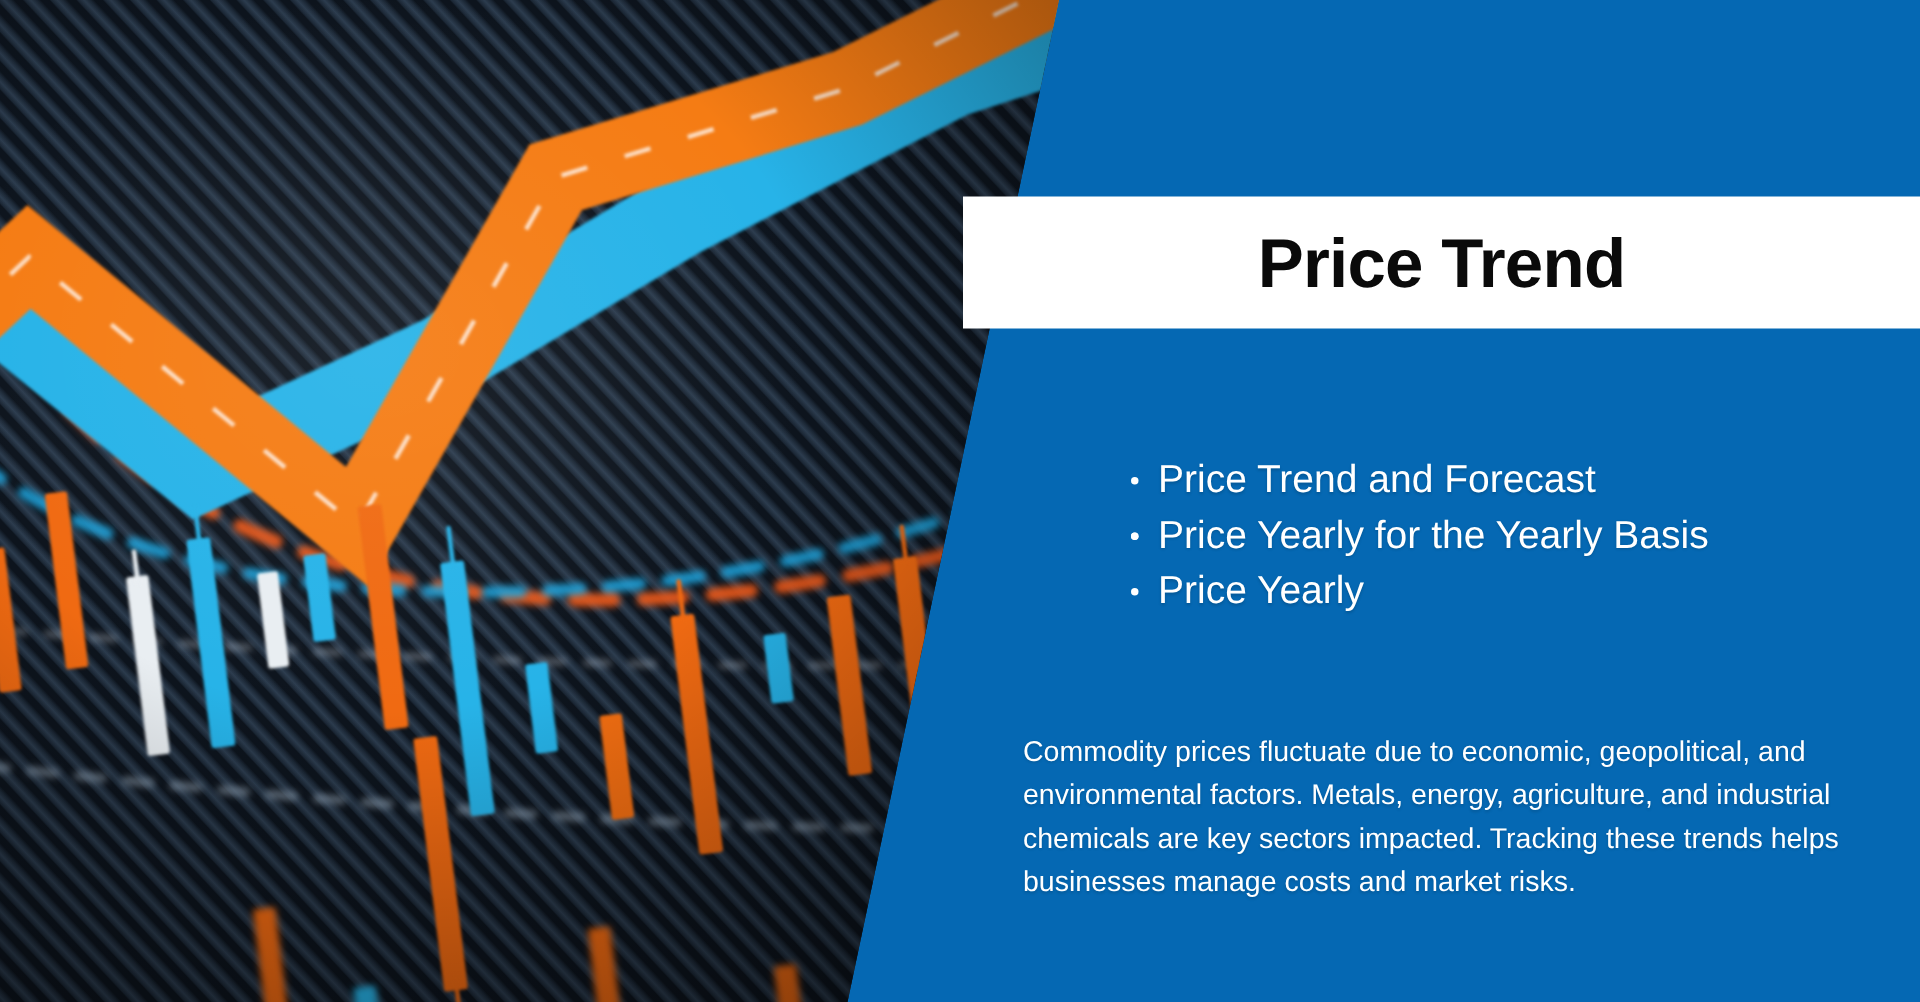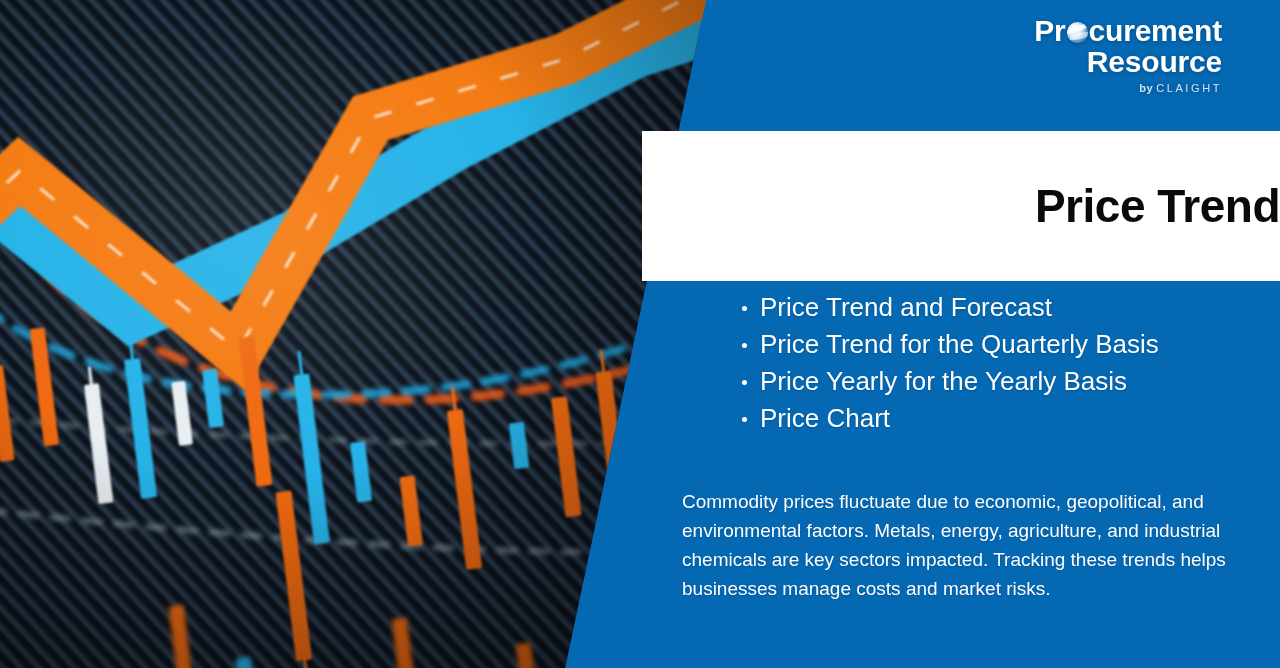--- a/index.html
+++ b/index.html
@@ -160,40 +160,40 @@
     letter-spacing: 0.5px;
     margin-right: 3px;
   }
 
   
   .title-band {
     position: absolute;
     left: 642px;
     top: 131px;
     width: 638px;
-    height: 150px;
+    height: 88px;
     background: #ffffff;
     display: flex;
     align-items: center;
-    justify-content: flex-end;
+    justify-content: center;
   }
   .title-text {
     font-size: 46px;
     font-weight: bold;
     color: #0a0a0a;
     letter-spacing: -0.5px;
     white-space: nowrap;
   }
 
   
   .bullets {
     position: absolute;
     left: 738px;
     top: 289px;
-    margin: 0;
+    margin: 12px;
     padding: 0;
     list-style: none;
   }
   .bullets li {
     position: relative;
     color: #ffffff;
     font-size: 26px;
     line-height: 37px;
     padding-left: 22px;
     white-space: nowrap;
@@ -295,44 +295,38 @@
         <div class="candle blur-mid" style="left:520px; top:740px; width:15px; height:110px; background:#f06a12;"></div>
         <div class="candle blur-mid" style="left:640px; top:780px; width:15px; height:90px; background:#f06a12;"></div>
         <div class="candle blur-strong" style="left:760px; top:820px; width:16px; height:110px; background:#27b3e8;"></div>
 
       </div>
     </div>
 
     <div class="art-vignette"></div>
   </div>
 
-  <div class="logo-block">
-    <div class="logo-line1"><span>Pr</span><span class="logo-globe"></span><span>curement</span></div>
-    <div class="logo-line2">Resource</div>
-    <div class="logo-tagline"><span class="by">by</span><span>CLAIGHT</span></div>
-  </div>
 
   <div class="title-band">
     <div class="title-text">Price Trend</div>
   </div>
 
   <ul class="bullets">
     <li>
       <span class="dot"></span>
       <span>Price Trend and Forecast</span>
     </li>
     <li>
       <span class="dot"></span>
-      <span>Price Trend for the Quarterly Basis</span>
     </li>
     <li>
       <span class="dot"></span>
       <span>Price Yearly for the Yearly Basis</span>
     </li>
     <li>
       <span class="dot"></span>
-      <span>Price Chart</span>
+      <span>Price Yearly</span>
     </li>
   </ul>
 
   <p class="para">Commodity prices fluctuate due to economic, geopolitical, and environmental factors. Metals, energy, agriculture, and industrial chemicals are key sectors impacted. Tracking these trends helps businesses manage costs and market risks.</p>
 
 </div>
 
 </body></html>

